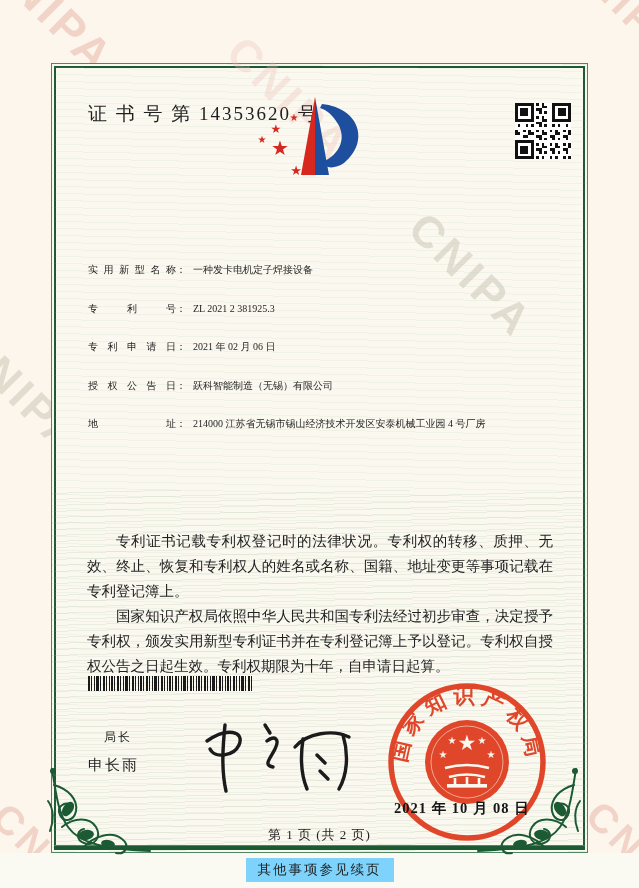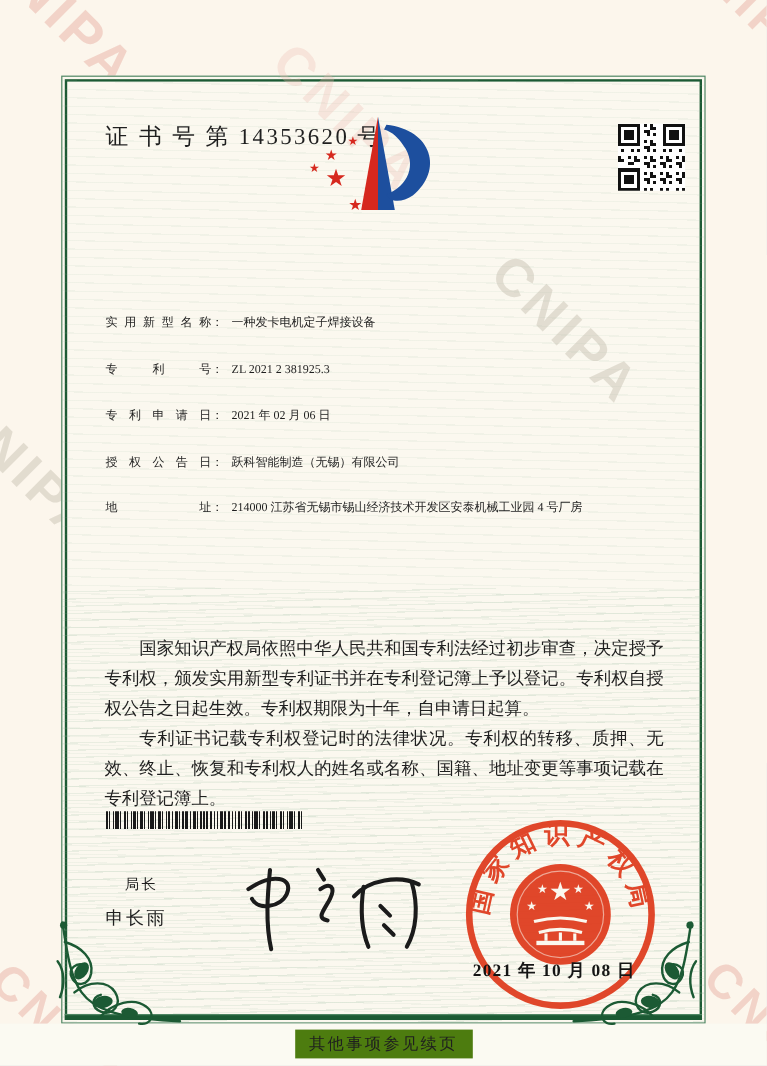--- a/index.html
+++ b/index.html
@@ -74,21 +74,21 @@
     position:absolute; left:394px; top:799px; width:160px; font-size:14.5px;
     letter-spacing:1px; color:#151515; font-weight:bold; z-index:6;
   }
   
   .page-info { position:absolute; left:51px; top:826px; width:537px; text-align:center;
                font-size:13px; letter-spacing:1px; }
   .bottom-strip { position:absolute; left:0; top:853px; width:639px; height:35px;
                   background:#fbfaf2; }
   .note { position:absolute; left:0; top:858px; width:639px; text-align:center; font-size:13.5px;
           letter-spacing:2px; }
-  .note span { background:#4d7c0f; padding:3px 12px; display:inline-block; }
+  .note span { background:#7dd3fc; padding:3px 12px; display:inline-block; }
   .flourish { position:absolute; z-index:5; }
   .fl-left  { left:38px;  top:765px; }
   .fl-right { left:470px; top:765px; transform:scaleX(-1); }
   svg text.seal-arc { font-family:"Liberation Serif","DejaVu Serif",serif; font-weight:bold; }
 </style>
 </head>
 <body>
 
 <div class="page">
 
@@ -260,22 +260,22 @@
     </div>
     <div class="frow">
       <span class="flabel">授权公告日</span><span class="colon">：</span><span class="fvalue">跃科智能制造（无锡）有限公司</span>
     </div>
     <div class="frow addr">
       <span class="flabel">地址</span><span class="colon">：</span><span class="fvalue addrv">214000 江苏省无锡市锡山经济技术开发区安泰机械工业园 4 号厂房</span>
     </div>
   </div>
 
   <div class="paras">
+    <p>专利证书记载专利权登记时的法律状况。专利权的转移、质押、无效、终止、恢复和专利权人的姓名或名称、国籍、地址变更等事项记载在专利登记簿上。</p>
     <p>国家知识产权局依照中华人民共和国专利法经过初步审查，决定授予专利权，颁发实用新型专利证书并在专利登记簿上予以登记。专利权自授权公告之日起生效。专利权期限为十年，自申请日起算。</p>
-    <p>专利证书记载专利权登记时的法律状况。专利权的转移、质押、无效、终止、恢复和专利权人的姓名或名称、国籍、地址变更等事项记载在专利登记簿上。</p>
   </div>
 
   <svg id="barcode" class="barcode" viewBox="0 0 168 15" preserveAspectRatio="none" shape-rendering="crispEdges">
       <rect x="0" y="0" width="2" height="15" fill="#191919"></rect>
       <rect x="3" y="0" width="1" height="15" fill="#191919"></rect>
       <rect x="6" y="0" width="1" height="15" fill="#191919"></rect>
       <rect x="8" y="0" width="3" height="15" fill="#191919"></rect>
       <rect x="12" y="0" width="1" height="15" fill="#191919"></rect>
       <rect x="15" y="0" width="2" height="15" fill="#191919"></rect>
       <rect x="18" y="0" width="1" height="15" fill="#191919"></rect>
@@ -367,16 +367,17 @@
       <g stroke="#fbf8ef" fill="none" stroke-width="2.6">
         <path d="M62,90 Q84,84 106,90"></path>
         <path d="M66,99 Q84,94 102,99"></path>
         <path d="M72,106 v-6 M84,106 v-7 M96,106 v-6"></path>
       </g>
       <rect x="64" y="106" width="40" height="3.6" fill="#fbf8ef"></rect>
     </g>
   </svg>
   <div class="seal-date">2021 年 10 月 08 日</div>
 
+  <div class="page-info">第 1 页 (共 2 页)</div>
   <div class="bottom-strip"></div>
   <div class="note"><span>其他事项参见续页</span></div>
 
 </div>
 
 </body></html>

